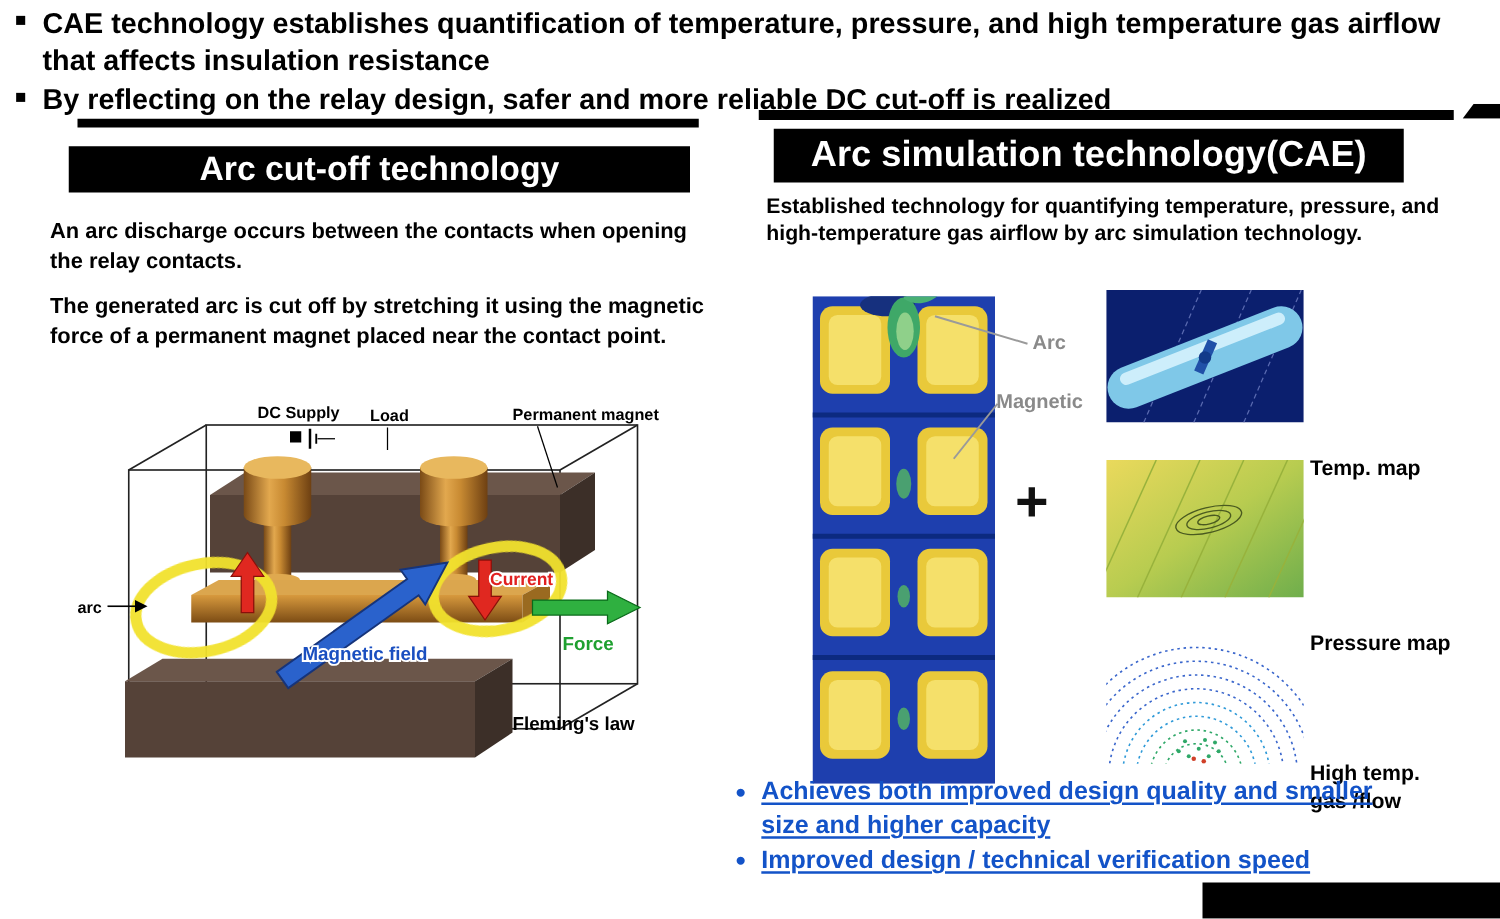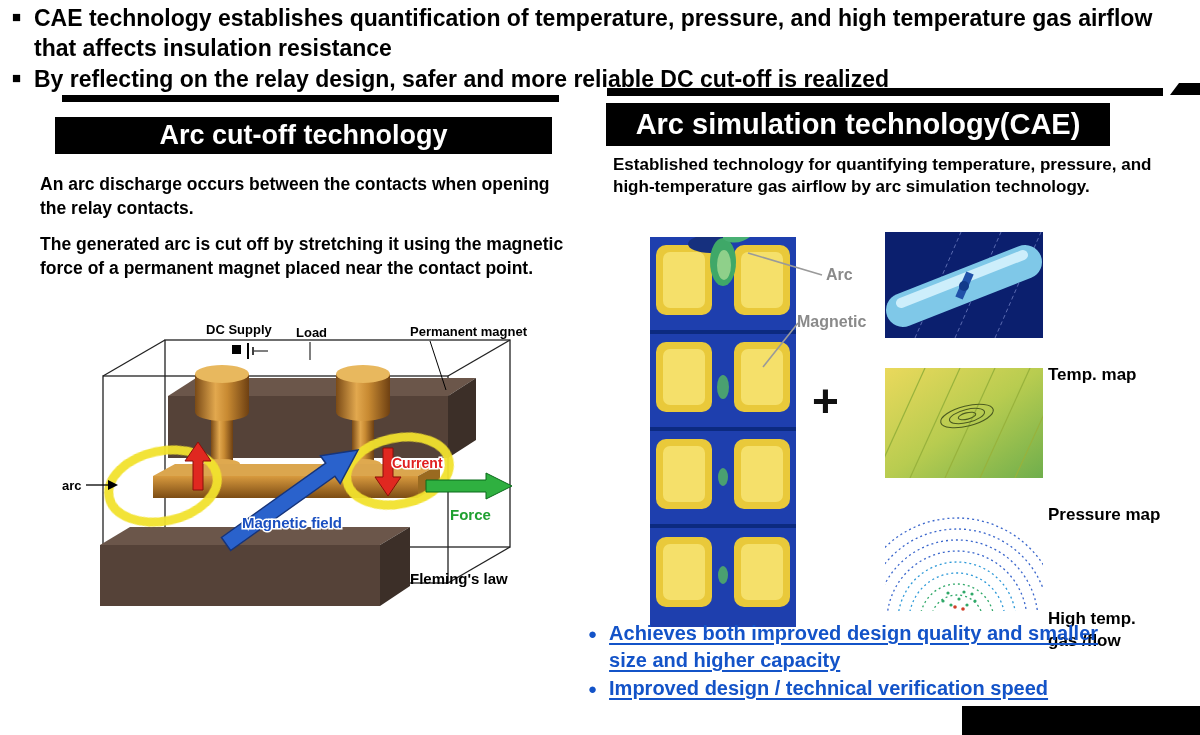--- a/index.html
+++ b/index.html
@@ -10,21 +10,21 @@
 
   
   .top-bullet { position:absolute; font-size:23px; font-weight:bold; color:#000;
                 line-height:30px; padding-left:26px; }
   .top-bullet .sq { position:absolute; left:4px; top:6px; font-size:15px; line-height:15px; }
 
   
   .hdr-accent { position:absolute; background:#000; }
   .hdr { position:absolute; background:#000; color:#fff; font-weight:bold; text-align:center; }
   .hdr-left  { left:55px;  top:117px; width:497px; height:37px; font-size:27px; line-height:37px; }
-  .hdr-right { left:606px; top:103px; width:504px; height:43px; font-size:29px; line-height:43px; }
+  .hdr-right { left:619px; top:103px; width:504px; height:43px; font-size:29px; line-height:43px; }
 
   .body-text { position:absolute; font-weight:bold; color:#000; }
   .left-body  { left:28px;  top:160px; width:548px; font-size:17.5px; line-height:24px; }
   .right-body { left:613px; top:154px; width:560px; font-size:17px;   line-height:22px; }
   .left-body p { margin:12px; }
 
   .callout-label { position:absolute; color:#8a8a8a; font-weight:bold; font-size:16px; }
   .map-label { position:absolute; color:#000; font-weight:bold; font-size:17px; line-height:22px;margin-top:48px; }
   .plus { position:absolute; left:812px; top:374px; font-size:46px; font-weight:bold; color:#111; }
 

